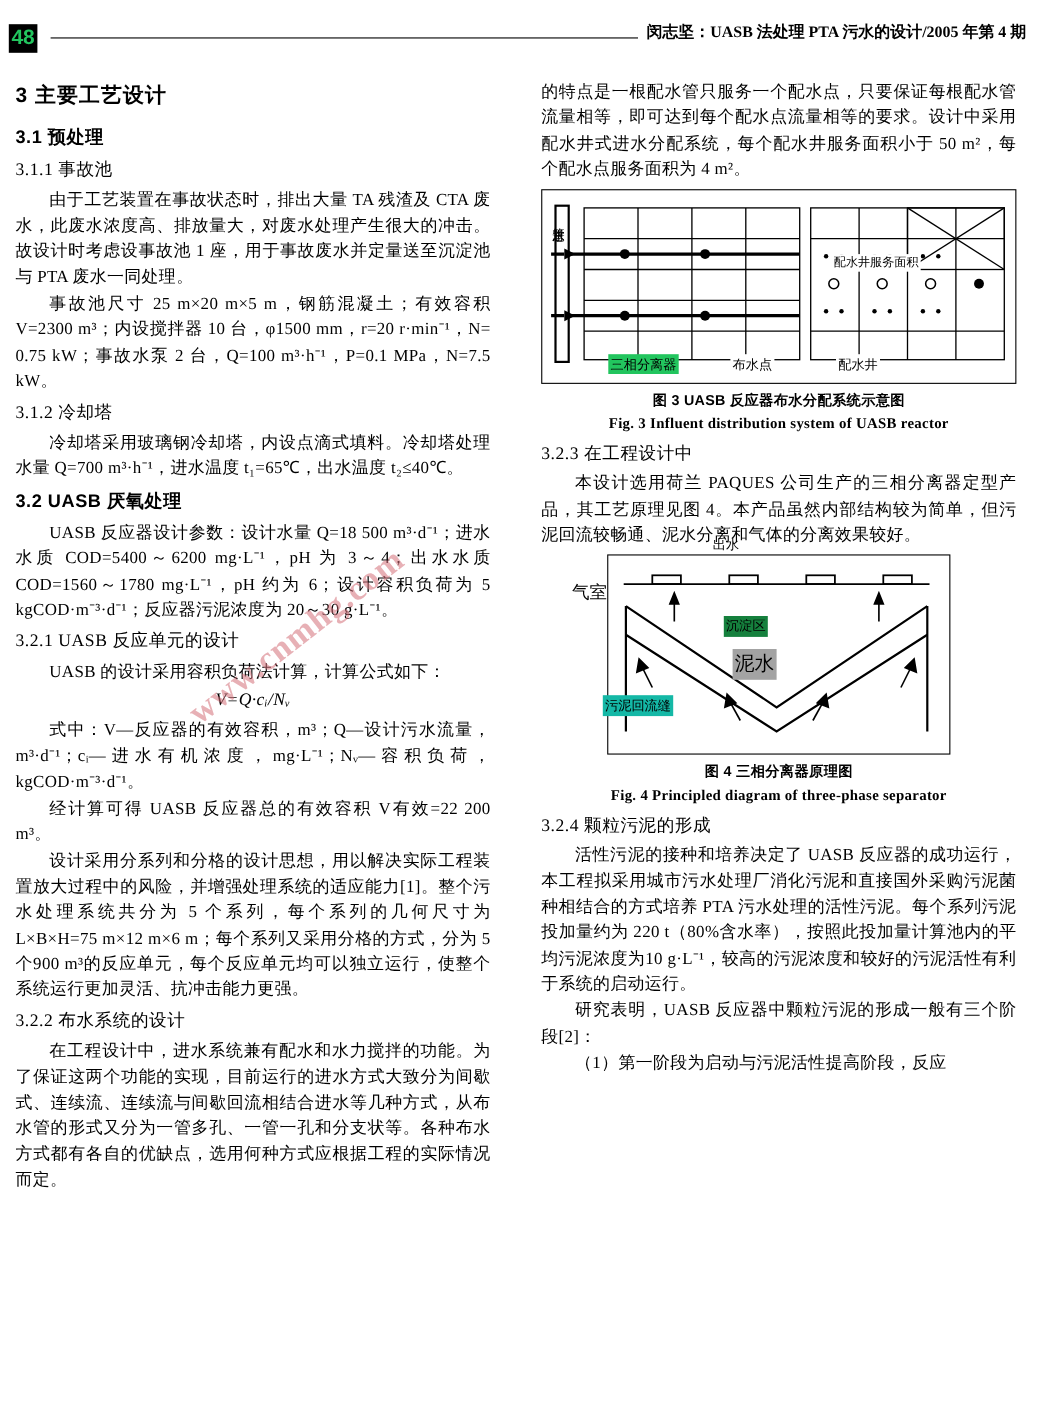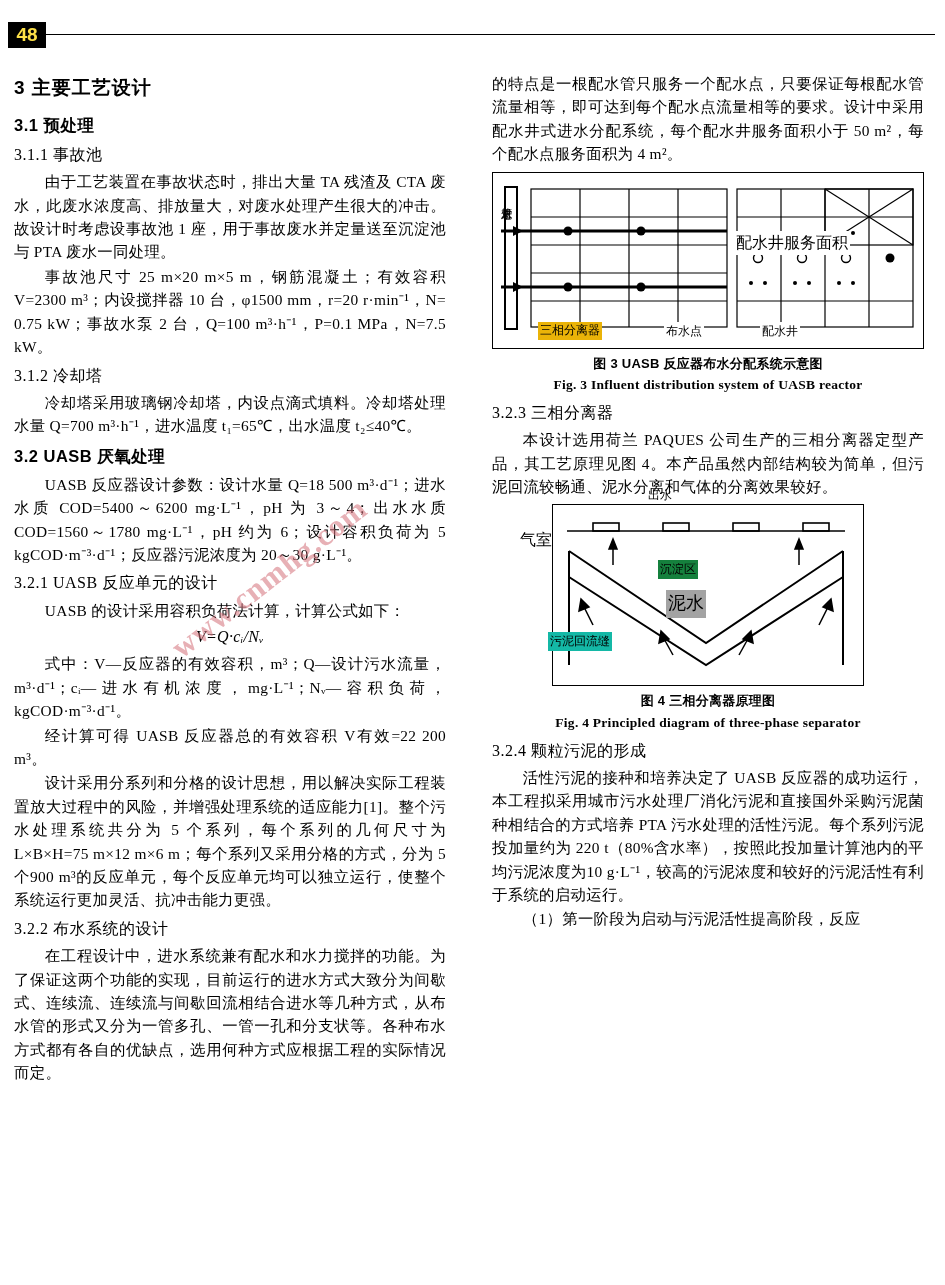--- a/index.html
+++ b/index.html
@@ -27,24 +27,24 @@
     position: absolute;
     top: 14px;
     left: 0;
     width: 945px;
     height: 40px;
   }
   .pagenum {
     position: absolute;
     left: 8px;
     top: 8px;
-    width: 38px;
+    width: 26px;
     height: 26px;
     background: #000;
-    color: #fde047;
+    color: #22c55e;
     font-family: "Liberation Sans", sans-serif;
     font-weight: bold;
     font-size: 19px;
     line-height: 26px;
     text-align: center;
   }
   .header-rule {
     position: absolute;
     left: 46px;
     top: 20px;
@@ -151,20 +151,21 @@
   }
 </style>
 </head>
 <body>
 
 <div class="page">
 
   <div class="header">
     <div class="pagenum">48</div>
     <div class="header-rule"></div>
+    <div class="header-title">闵志坚：UASB 法处理 PTA 污水的设计/2005 年第 4 期</div>
   </div>
 
   <div class="col col-left">
     <h2 class="sec">3   主要工艺设计</h2>
     <h3 class="sub">3.1   预处理</h3>
     <h4 class="subsub">3.1.1    事故池</h4>
     <p>由于工艺装置在事故状态时，排出大量 TA 残渣及 CTA 废水，此废水浓度高、排放量大，对废水处理产生很大的冲击。故设计时考虑设事故池 1 座，用于事故废水并定量送至沉淀池与 PTA 废水一同处理。</p>
     <p>事故池尺寸 25 m×20 m×5 m，钢筋混凝土；有效容积 V=2300 m³；内设搅拌器 10 台，φ1500 mm，r=20 r·min⁻¹，N= 0.75 kW；事故水泵 2 台，Q=100 m³·h⁻¹，P=0.1 MPa，N=7.5 kW。</p>
     <h4 class="subsub">3.1.2    冷却塔</h4>
     <p>冷却塔采用玻璃钢冷却塔，内设点滴式填料。冷却塔处理水量 Q=700 m³·h⁻¹，进水温度 t₁=65℃，出水温度 t₂≤40℃。</p>
@@ -249,30 +250,30 @@
 
           <g stroke="#000" stroke-width="1.2" fill="none">
             <rect x="332" y="16" width="88" height="56"></rect>
             <line x1="332" y1="16" x2="420" y2="72"></line>
             <line x1="420" y1="16" x2="332" y2="72"></line>
           </g>
         </svg>
       </div>
       <div style="position:relative;height:0">
         <span style="position:absolute;left:6px;top:-150px;writing-mode:vertical-rl;font-size:11px;font-family:'Liberation Sans',sans-serif;">进水总管</span>
-        <span style="position:absolute;left:242px;top:-118px;font-size:16px;font-family:'Liberation Sans',sans-serif;background:#fff;padding:0 2px;">配水井服务面积</span>
-        <span style="position:absolute;left:46px;top:-27px;font-size:12px;font-family:Liberation Mono, monospace;background:#eab308;padding:0 2px;">三相分离器</span>
+        <span style="position:absolute;left:264px;top:-118px;font-size:11px;font-family:'Liberation Sans',sans-serif;background:#fff;padding:0 2px;">配水井服务面积</span>
+        <span style="position:absolute;left:61px;top:-27px;font-size:12px;font-family:Liberation Serif, serif;background:#22c55e;padding:0 2px;">三相分离器</span>
         <span style="position:absolute;left:172px;top:-27px;font-size:12px;font-family:'Liberation Sans',sans-serif;background:#fff;padding:0 2px;">布水点</span>
         <span style="position:absolute;left:268px;top:-27px;font-size:12px;font-family:'Liberation Sans',sans-serif;background:#fff;padding:0 2px;">配水井</span>
       </div>
       <p class="figcap">图 3   UASB 反应器布水分配系统示意图</p>
       <p class="figcap-en">Fig. 3    Influent distribution system of UASB reactor</p>
     </div>
 
-    <h4 class="subsub">3.2.3    三相分离器</h4>
+    <h4 class="subsub">3.2.3    在工程设计中</h4>
     <p>本设计选用荷兰 PAQUES 公司生产的三相分离器定型产品，其工艺原理见图 4。本产品虽然内部结构较为简单，但污泥回流较畅通、泥水分离和气体的分离效果较好。</p>
 
     <div class="figure">
       <div style="width:340px;margin:0 auto;position:relative;">
         <div class="figwrap fig4">
           <svg viewBox="0 0 306 176" width="306" height="176">
             <rect x="1" y="1" width="304" height="174" fill="#fff"></rect>
 
             <g stroke="#000" stroke-width="1.6" fill="none">
               <line x1="14" y1="26" x2="292" y2="26"></line>
@@ -310,17 +311,18 @@
         <span style="position:absolute;left:120px;top:56px;font-size:12px;font-family:'Liberation Sans',sans-serif;background:#15803d;padding:0 2px;">沉淀区</span>
         <span style="position:absolute;left:128px;top:86px;font-size:18px;font-family:'Liberation Sans',sans-serif;background:#a3a3a3;padding:0 2px;">泥水</span>
         <span style="position:absolute;left:10px;top:128px;font-size:12px;font-family:'Liberation Sans',sans-serif;background:#14b8a6;padding:0 2px;">污泥回流缝</span>
       </div>
       <p class="figcap">图 4    三相分离器原理图</p>
       <p class="figcap-en">Fig. 4    Principled diagram of three-phase separator</p>
     </div>
 
     <h4 class="subsub">3.2.4    颗粒污泥的形成</h4>
     <p>活性污泥的接种和培养决定了 UASB 反应器的成功运行，本工程拟采用城市污水处理厂消化污泥和直接国外采购污泥菌种相结合的方式培养 PTA 污水处理的活性污泥。每个系列污泥投加量约为 220 t（80%含水率），按照此投加量计算池内的平均污泥浓度为10 g·L⁻¹，较高的污泥浓度和较好的污泥活性有利于系统的启动运行。</p>
+    <p>研究表明，UASB 反应器中颗粒污泥的形成一般有三个阶段[2]：</p>
     <p>（1）第一阶段为启动与污泥活性提高阶段，反应</p>
   </div>
 
   <div class="watermark">www.cnmhg.com</div>
 </div>
 
 </body></html>

